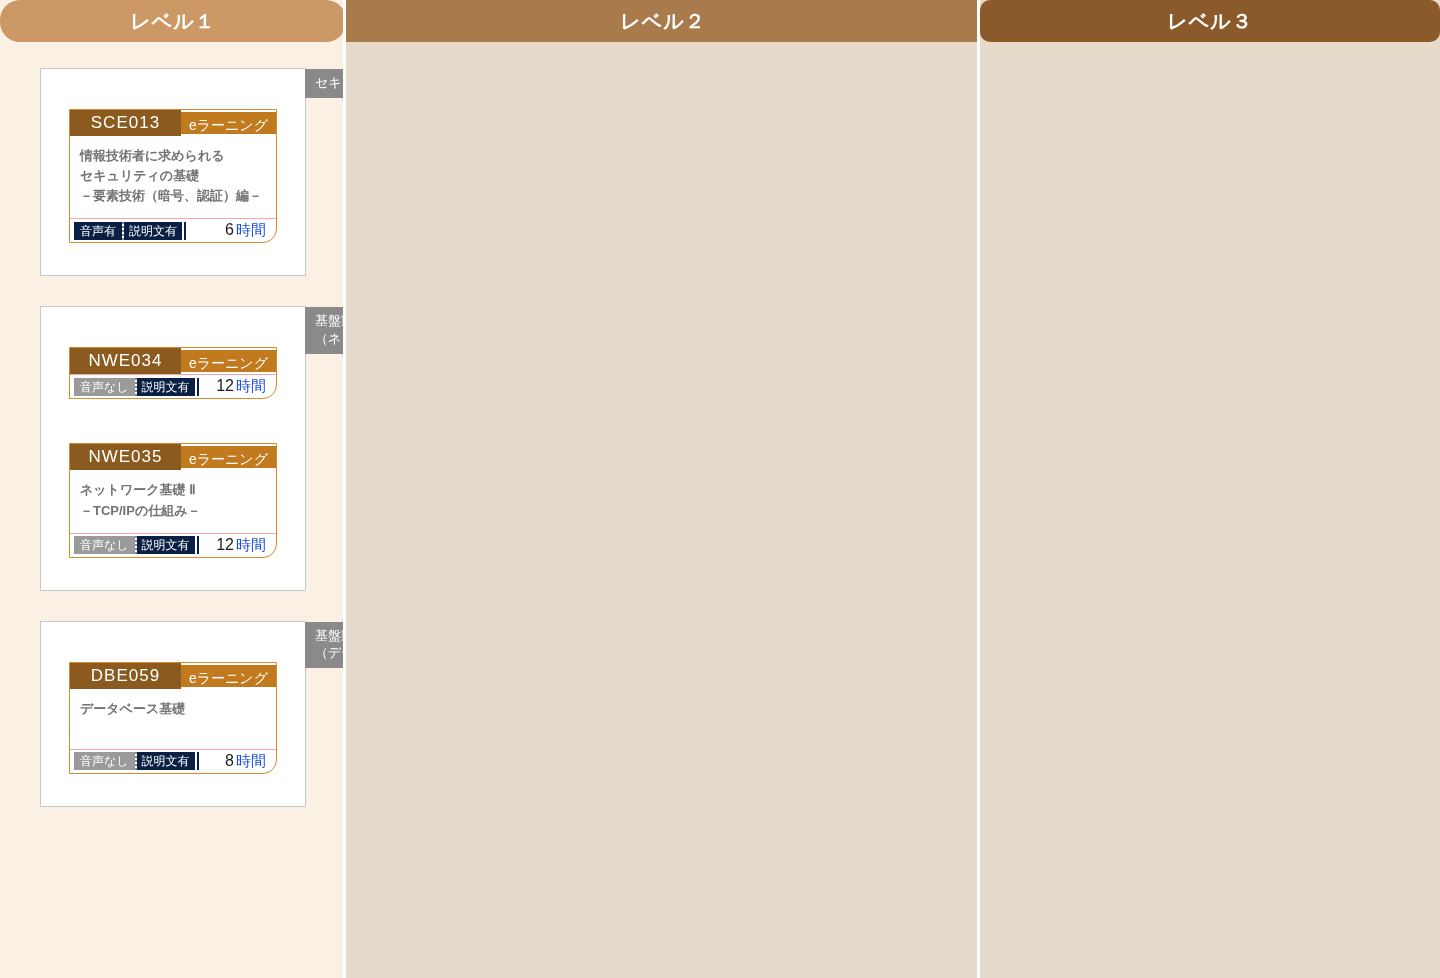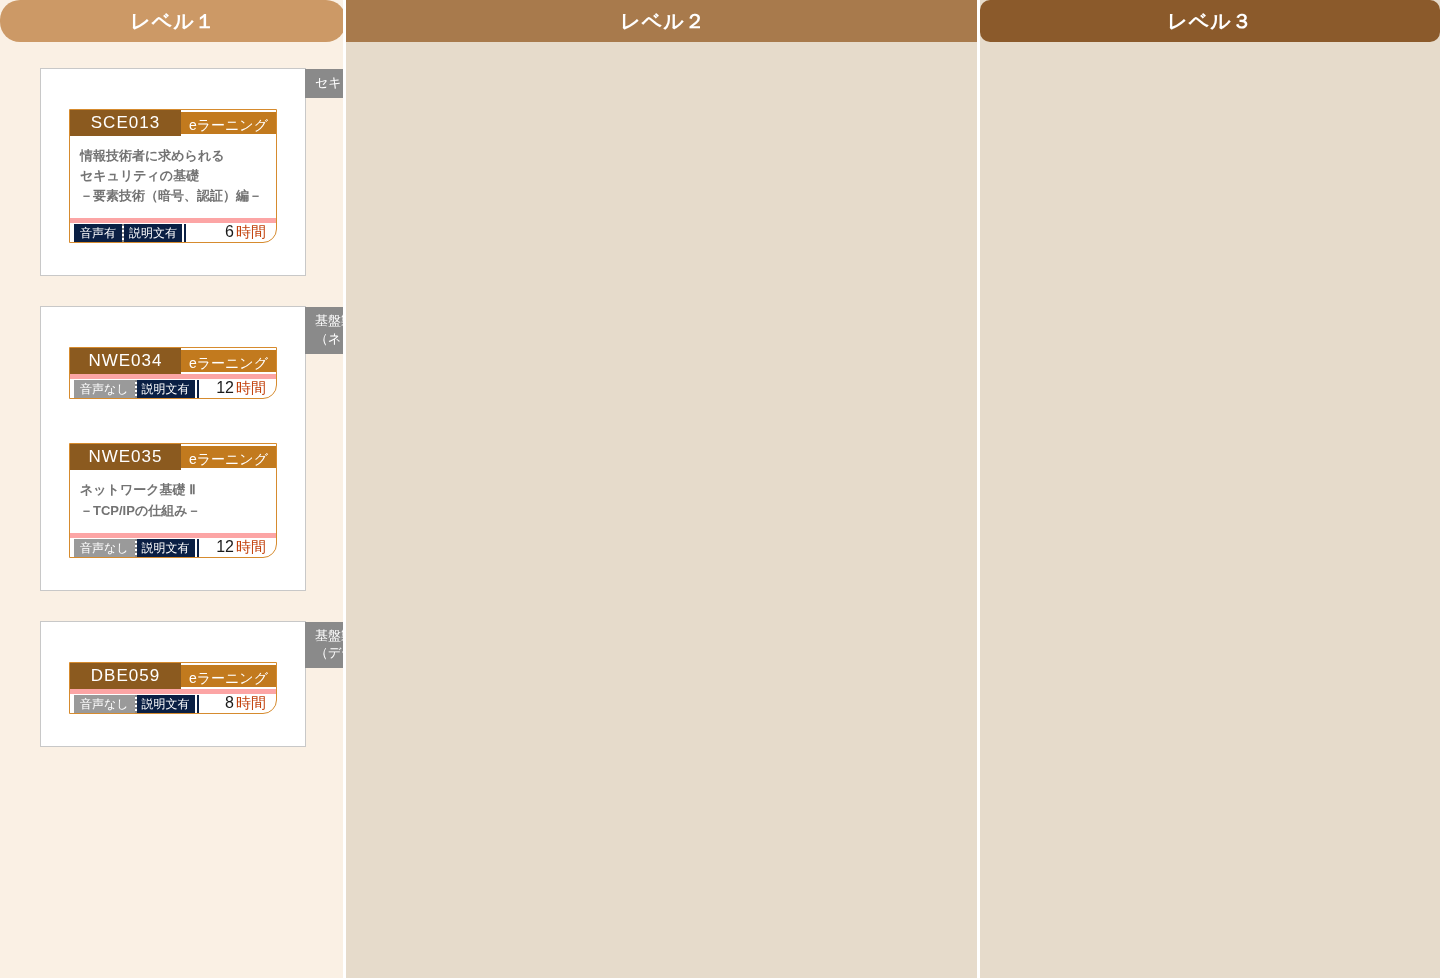--- a/index.html
+++ b/index.html
@@ -94,22 +94,22 @@
     .course-title {
       padding: 10px 10px 12px 10px;
       font-size: 13px;
       line-height: 1.55;
       color: #737373;
       min-height: 60px;
       font-weight: bold;
     }
     .course-footer {
       display: flex;
-      align-items: flex-end;
-      border-top: 5px solid #fca5a5;
+      align-items: center;
+      border-top: 1px solid #fca5a5;
       height: 24px;
       font-size: 12px;
     }
     .audio-badge {
       color: #fff;
       padding: 0 6px;
       height: 18px;
       line-height: 18px;
       margin-left: 4px;
       font-size: 12px;
@@ -137,21 +137,21 @@
       margin: 0 2px;
     }
     .hours {
       flex: 1;
       text-align: right;
       padding-right: 10px;
       font-size: 16px;
       color: #1a1a1a;
     }
     .hours-label {
-      color: #c2410c;
+      color: #1d4ed8;
       font-size: 15px;
       margin-left: 2px;
     }
   </style>
 </head>
 <body>
 
 <div class="columns">
   <div class="col col-1">
     <div class="col-header">レベル１</div>
@@ -208,20 +208,21 @@
           </div>
         </div>
         <div class="group">
           <div class="group-tag" style="white-space: pre;">基盤製品
 （データベース）</div>
           <div class="course">
             <div class="course-head">
               <div class="course-code">DBE059</div>
               <div class="course-type">eラーニング</div>
             </div>
+            <div class="course-title" style="white-space: pre-line;">データベース基礎</div>
             <div class="course-footer">
               <div class="audio-badge audio-no">音声なし</div>
               <div class="dotted-divider"></div>
               <div class="desc-badge">説明文有</div>
               <div class="footer-vbar"></div>
               <div class="hours"><span>8</span><span class="hours-label">時間</span></div>
             </div>
           </div>
         </div>
       </div>

